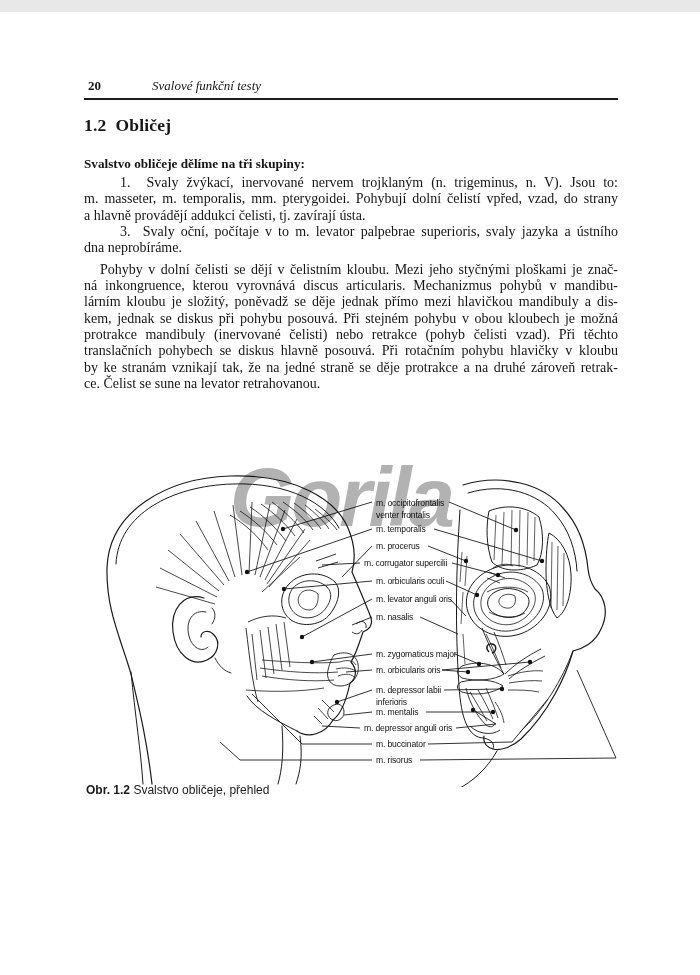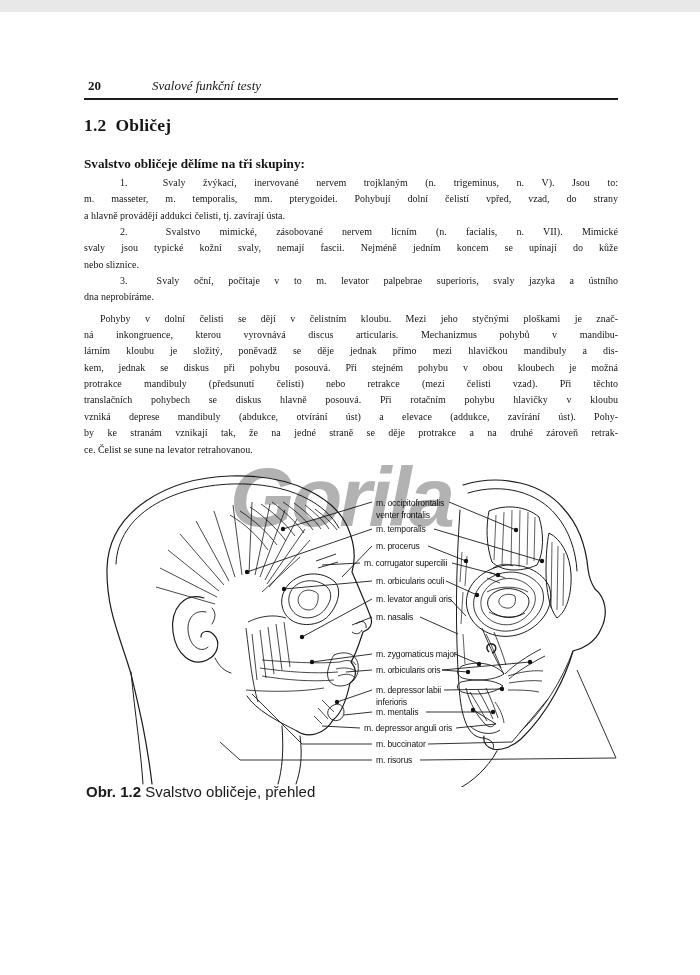--- a/index.html
+++ b/index.html
@@ -11,39 +11,39 @@
   
   .running-head{position:absolute;top:66px;left:84px;width:534px;height:20px;font-size:13px;}
   .page-num{position:absolute;left:4px;top:0;font-weight:bold;}
   .running-title{position:absolute;left:68px;top:0;font-style:italic;text-align:center;}
   .head-rule{position:absolute;top:86px;left:84px;width:534px;height:1.5px;background:#1c1c1c;}
   
   .h1{position:absolute;top:103px;left:84px;font-size:17.5px;font-weight:bold;letter-spacing:.2px;}
   .h1 .sec-no{margin-right:9px;}
   
   .intro{position:absolute;top:144px;left:84px;width:534px;font-size:13.2px;font-weight:bold;}
-  .body-text{position:absolute;top:163px;left:84px;width:534px;font-size:10px;line-height:16.35px;}
+  .body-text{position:absolute;top:163px;left:84px;width:534px;font-size:14px;line-height:16.35px;}
   .body-text .para{margin:0;padding:0;}
   .para.gap{margin-top:5px;}
   .ln{text-align:justify;text-align-last:justify;white-space:nowrap;}
   .ln.last{text-align:right;text-align-last:left;}
   .ln.ind-lg{text-indent:36px;}
   .ln.ind-sm{text-indent:16px;}
   
   .figure{position:absolute;top:445px;left:0;width:700px;height:330px;}
   .figure svg{position:absolute;top:0;left:0;}
   .muscle-label{font-family:"Liberation Sans", sans-serif;font-size:8.6px;letter-spacing:-0.15px;fill:#131313;}
   .watermark{
     position:absolute;top:-7px;left:230px;z-index:5;
     font-family:"Liberation Sans", sans-serif;font-weight:bold;font-size:83px;
     letter-spacing:-3px;color:#b2b2b2;mix-blend-mode:multiply;user-select:none;font-style:italic;
   }
   .caption{
     position:absolute;top:771px;left:86px;
-    font-family:"Liberation Sans", sans-serif;font-size:15px;color:#1a1a1a;
+    font-family:"Liberation Sans", sans-serif;font-size:12px;color:#1a1a1a;
   }
   .caption .cap-label{font-weight:bold;}
 </style>
 </head>
 <body>
 
 <div class="page">
 
   <div class="running-head">
     <span class="page-num">20</span>
@@ -55,38 +55,32 @@
     <span class="sec-no">1.2</span><span>Obličej</span>
   </div>
 
   <div class="intro">Svalstvo obličeje dělíme na tři skupiny:</div>
 
   <div class="body-text">
     <div class="para">
       <div class="ln ind-lg">1.&nbsp; Svaly žvýkací, inervované nervem trojklaným (n. trigeminus, n. V). Jsou to:</div>
       <div class="ln">m. masseter, m. temporalis, mm. pterygoidei. Pohybují dolní čelistí vpřed, vzad, do strany</div>
       <div class="ln last">a hlavně provádějí addukci čelisti, tj. zavírají ústa.</div>
-    </div>
-    <div class="para">
-      <div class="ln ind-lg">2.&nbsp; Svalstvo mimické, zásobované nervem lícním (n. facialis, n. VII). Mimické</div>
-      <div class="ln">svaly jsou typické kožní svaly, nemají fascii. Nejméně jedním koncem se upínají do kůže</div>
-      <div class="ln last">nebo sliznice.</div>
     </div>
     <div class="para">
       <div class="ln ind-lg">3.&nbsp; Svaly oční, počítaje v to m. levator palpebrae superioris, svaly jazyka a ústního</div>
       <div class="ln last">dna neprobíráme.</div>
     </div>
     <div class="para gap">
       <div class="ln ind-sm">Pohyby v dolní čelisti se dějí v čelistním kloubu. Mezi jeho styčnými ploškami je znač-</div>
       <div class="ln">ná inkongruence, kterou vyrovnává discus articularis. Mechanizmus pohybů v mandibu-</div>
       <div class="ln">lárním kloubu je složitý, poněvadž se děje jednak přímo mezi hlavičkou mandibuly a dis-</div>
       <div class="ln">kem, jednak se diskus při pohybu posouvá. Při stejném pohybu v obou kloubech je možná</div>
-      <div class="ln">protrakce mandibuly (předsunutí čelisti) nebo retrakce (mezi čelisti vzad). Při těchto</div>
+      <div class="ln">protrakce mandibuly (inervované čelisti) nebo retrakce (pohyb čelisti vzad). Při těchto</div>
       <div class="ln">translačních pohybech se diskus hlavně posouvá. Při rotačním pohybu hlavičky v kloubu</div>
-      <div class="ln">vzniká deprese mandibuly (abdukce, otvírání úst) a elevace (addukce, zavírání úst). Pohy-</div>
       <div class="ln">by ke stranám vznikají tak, že na jedné straně se děje protrakce a na druhé zároveň retrak-</div>
       <div class="ln last">ce. Čelist se sune na levator retrahovanou.</div>
     </div>
   </div>
 
   <div class="figure">
     <svg width="700" height="330" viewBox="0 445 700 330">
 
       <g stroke="#1b1b1b" fill="none" stroke-width="1.2" stroke-linecap="round">
         <path d="M152,772 C146,722 138,692 131,662 C121,627 106,598 107,556 C109,498 168,466 230,464 C296,462 336,488 348,516 C354,530 356,546 352,560 C358,574 366,592 371,606 C373,613 369,618 363,620 C359,632 356,642 351,650 C357,657 357,666 350,671 C346,690 341,702 333,708 C325,722 308,727 297,719"></path>

